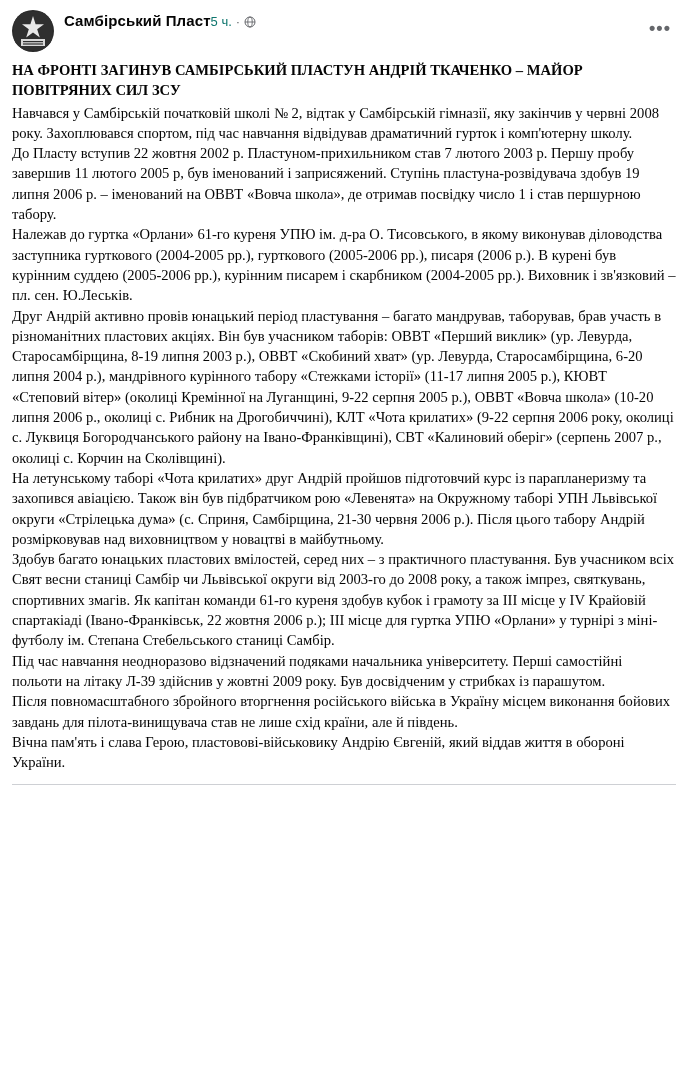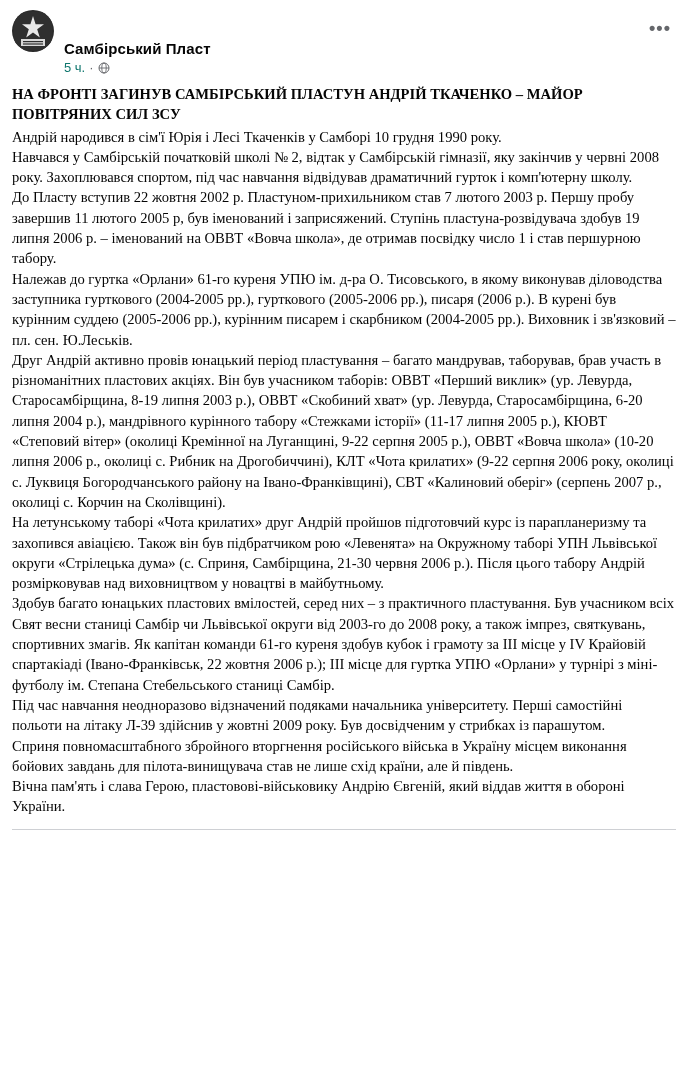--- a/index.html
+++ b/index.html
@@ -34,24 +34,23 @@
     position: relative;
     overflow: hidden;
     display: flex;
     align-items: center;
     justify-content: center;
   }
   .avatar svg { display: block; }
   .header-text {
     margin-left: 10px;
     display: flex;
-    flex-direction: column;
+    flex-direction: row;
     justify-content: center;
     padding-top: 1px;
-    margin-top: 28px;
   }
   .page-name {
     font-size: 15px;
     font-weight: bold;
     color: #050505;
     line-height: 19px;
     letter-spacing: 0.1px;
   }
   .meta-row {
     display: flex;
@@ -143,27 +142,26 @@
             <line x1="1" y1="6" x2="11" y2="6" stroke="#65676b" stroke-width="0.9"></line>
           </svg>
         </span>
       </div>
     </div>
     <div class="more-btn">•••</div>
   </div>
 
   <div class="post-body">
     <div class="post-title">НА ФРОНТІ ЗАГИНУВ САМБІРСЬКИЙ ПЛАСТУН АНДРІЙ ТКАЧЕНКО – МАЙОР ПОВІТРЯНИХ СИЛ ЗСУ</div>
-    <p class="para">Андрій народився в сім'ї Юрія і Лесі Ткаченків у Самборі 10 грудня 1990 року.</p>
     <p class="para">Навчався у Самбірській початковій школі № 2, відтак у Самбірській гімназії, яку закінчив у червні 2008 року. Захоплювався спортом, під час навчання відвідував драматичний гурток і комп'ютерну школу.</p>
     <p class="para">До Пласту вступив 22 жовтня 2002 р. Пластуном-прихильником став 7 лютого 2003 р. Першу пробу завершив 11 лютого 2005 р, був іменований і заприсяжений. Ступінь пластуна-розвідувача здобув 19 липня 2006 р. – іменований на ОВВТ «Вовча школа», де отримав посвідку число 1 і став першурною табору.</p>
     <p class="para">Належав до гуртка «Орлани» 61-го куреня УПЮ ім. д-ра О. Тисовського, в якому виконував діловодства заступника гурткового (2004-2005 рр.), гурткового (2005-2006 рр.), писаря (2006 р.). В курені був курінним суддею (2005-2006 рр.), курінним писарем і скарбником (2004-2005 рр.). Виховник і зв'язковий – пл. сен. Ю.Леськів.</p>
     <p class="para">Друг Андрій активно провів юнацький період пластування – багато мандрував, таборував, брав участь в різноманітних пластових акціях. Він був учасником таборів: ОВВТ «Перший виклик» (ур. Левурда, Старосамбірщина, 8-19 липня 2003 р.),  ОВВТ «Скобиний хват» (ур. Левурда, Старосамбірщина, 6-20 липня 2004 р.), мандрівного курінного табору «Стежками історії» (11-17 липня 2005 р.), КЮВТ «Степовий вітер» (околиці Кремінної на Луганщині, 9-22 серпня 2005 р.), ОВВТ «Вовча школа» (10-20 липня 2006 р., околиці с. Рибник на Дрогобиччині), КЛТ «Чота крилатих» (9-22 серпня 2006 року, околиці с. Луквиця Богородчанського району на Івано-Франківщині), СВТ «Калиновий оберіг» (серпень 2007 р., околиці с. Корчин на Сколівщині).</p>
     <p class="para">На летунському таборі «Чота крилатих» друг Андрій пройшов підготовчий курс із парапланеризму та захопився авіацією. Також він був підбратчиком рою «Левенята» на Окружному таборі УПН Львівської округи «Стрілецька дума» (с. Сприня, Самбірщина, 21-30 червня 2006 р.). Після цього табору Андрій розмірковував над виховництвом у новацтві в майбутньому.</p>
     <p class="para">Здобув багато юнацьких пластових вмілостей, серед них – з практичного пластування. Був учасником всіх Свят весни станиці Самбір чи Львівської округи від 2003-го до 2008 року, а також імпрез, святкувань, спортивних змагів. Як капітан команди 61-го куреня здобув кубок і грамоту за III місце у IV Крайовій спартакіаді (Івано-Франківськ, 22 жовтня 2006 р.); III місце для гуртка УПЮ «Орлани» у турнірі з міні-футболу ім. Степана Стебельського станиці Самбір.</p>
     <p class="para"> Під час навчання неодноразово відзначений подяками начальника університету.  Перші самостійні польоти на літаку Л-39 здійснив у жовтні 2009 року. Був досвідченим у стрибках із парашутом.</p>
-    <p class="para">Сприня повномасштабного збройного вторгнення російського війська в Україну місцем виконання бойових завдань для пілота-винищувача став не лише схід країни, але й південь.</p>
+    <p class="para">Після повномасштабного збройного вторгнення російського війська в Україну місцем виконання бойових завдань для пілота-винищувача став не лише схід країни, але й південь.</p>
     <p class="para">Вічна пам'ять і слава Герою, пластовові-військовику Андрію Євгеній, який віддав життя в обороні України.</p>
   </div>
 
   <div class="post-footer"></div>
 
 </div>
 
 </body></html>

